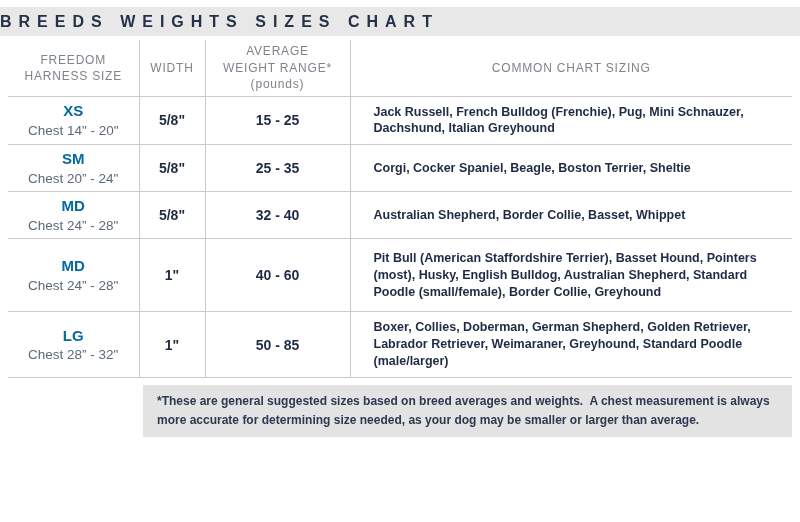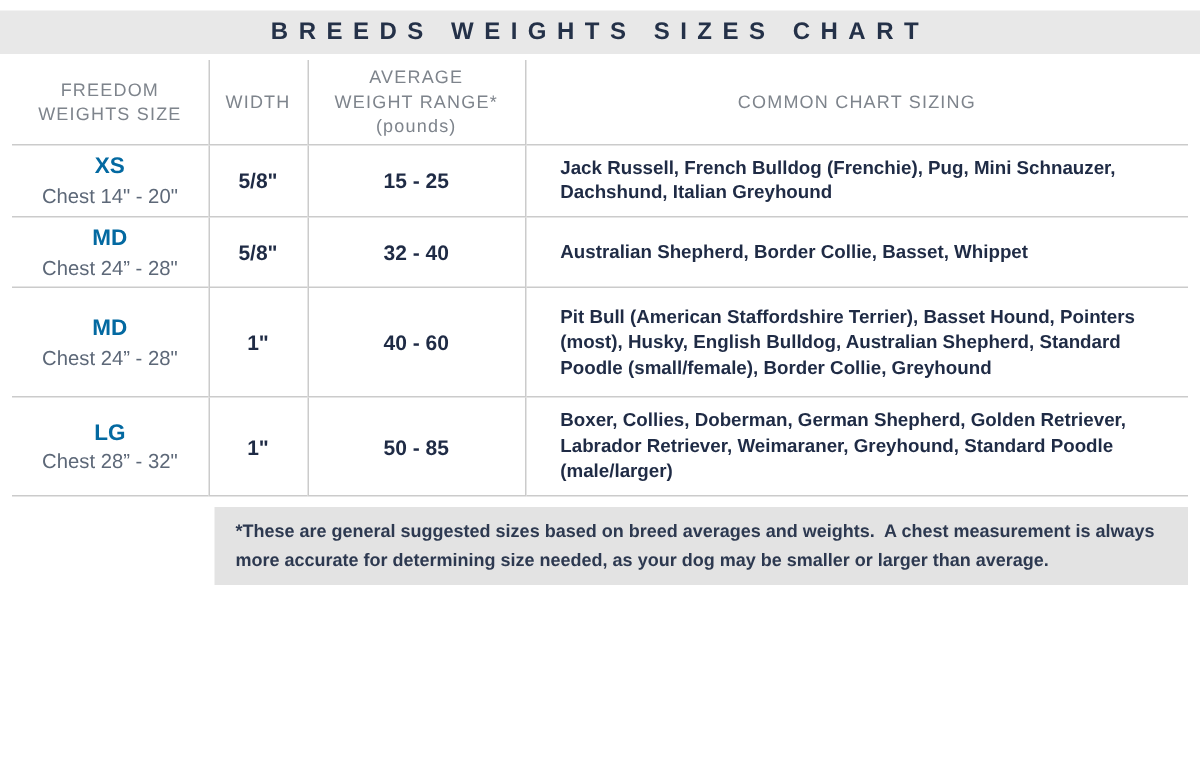--- a/index.html
+++ b/index.html
@@ -15,21 +15,21 @@
     background: #ffffff;
     overflow: hidden;
   }
   
   .title-band {
     margin-top: 7px;
     height: 29px;
     background: #e8e8e8;
     display: flex;
     align-items: center;
-    justify-content: center;
+    justify-content: flex-start;
   }
   .title-band h1 {
     margin: 0;
     font-size: 16px;
     font-weight: 600;
     letter-spacing: 7px;
     color: #243148;
   }
   
   table.size-chart {
@@ -125,21 +125,21 @@
     <colgroup>
       <col class="c-size">
         <col class="c-width">
         <col class="c-weight">
         <col class="c-breeds">
     </colgroup>
     <thead>
       <tr>
         <th class="vline">
             <span class="hdr">FREEDOM
-WEIGHTS SIZE</span>
+HARNESS SIZE</span>
           </th>
         <th class="vline">
             <span class="hdr">WIDTH</span>
           </th>
         <th class="vline">
             <span class="hdr">AVERAGE
 WEIGHT RANGE*
 (pounds)</span>
           </th>
         <th>
@@ -150,20 +150,29 @@
     <tbody>
       <tr class="r-xs">
         <td class="cell-size vline">
           <span class="size-label">XS</span>
           <span class="chest-label">Chest 14" - 20"</span>
         </td>
         <td class="cell-width vline">5/8"</td>
         <td class="cell-weight vline">15 - 25</td>
         <td class="cell-breeds">Jack Russell, French Bulldog (Frenchie), Pug, Mini Schnauzer, Dachshund, Italian Greyhound</td>
       </tr>
+      <tr class="r-sm">
+        <td class="cell-size vline">
+          <span class="size-label">SM</span>
+          <span class="chest-label">Chest 20” - 24"</span>
+        </td>
+        <td class="cell-width vline">5/8"</td>
+        <td class="cell-weight vline">25 - 35</td>
+        <td class="cell-breeds">Corgi, Cocker Spaniel, Beagle, Boston Terrier, Sheltie</td>
+      </tr>
       <tr class="r-md1">
         <td class="cell-size vline">
           <span class="size-label">MD</span>
           <span class="chest-label">Chest 24” - 28"</span>
         </td>
         <td class="cell-width vline">5/8"</td>
         <td class="cell-weight vline">32 - 40</td>
         <td class="cell-breeds">Australian Shepherd, Border Collie, Basset, Whippet</td>
       </tr>
       <tr class="r-md2">

